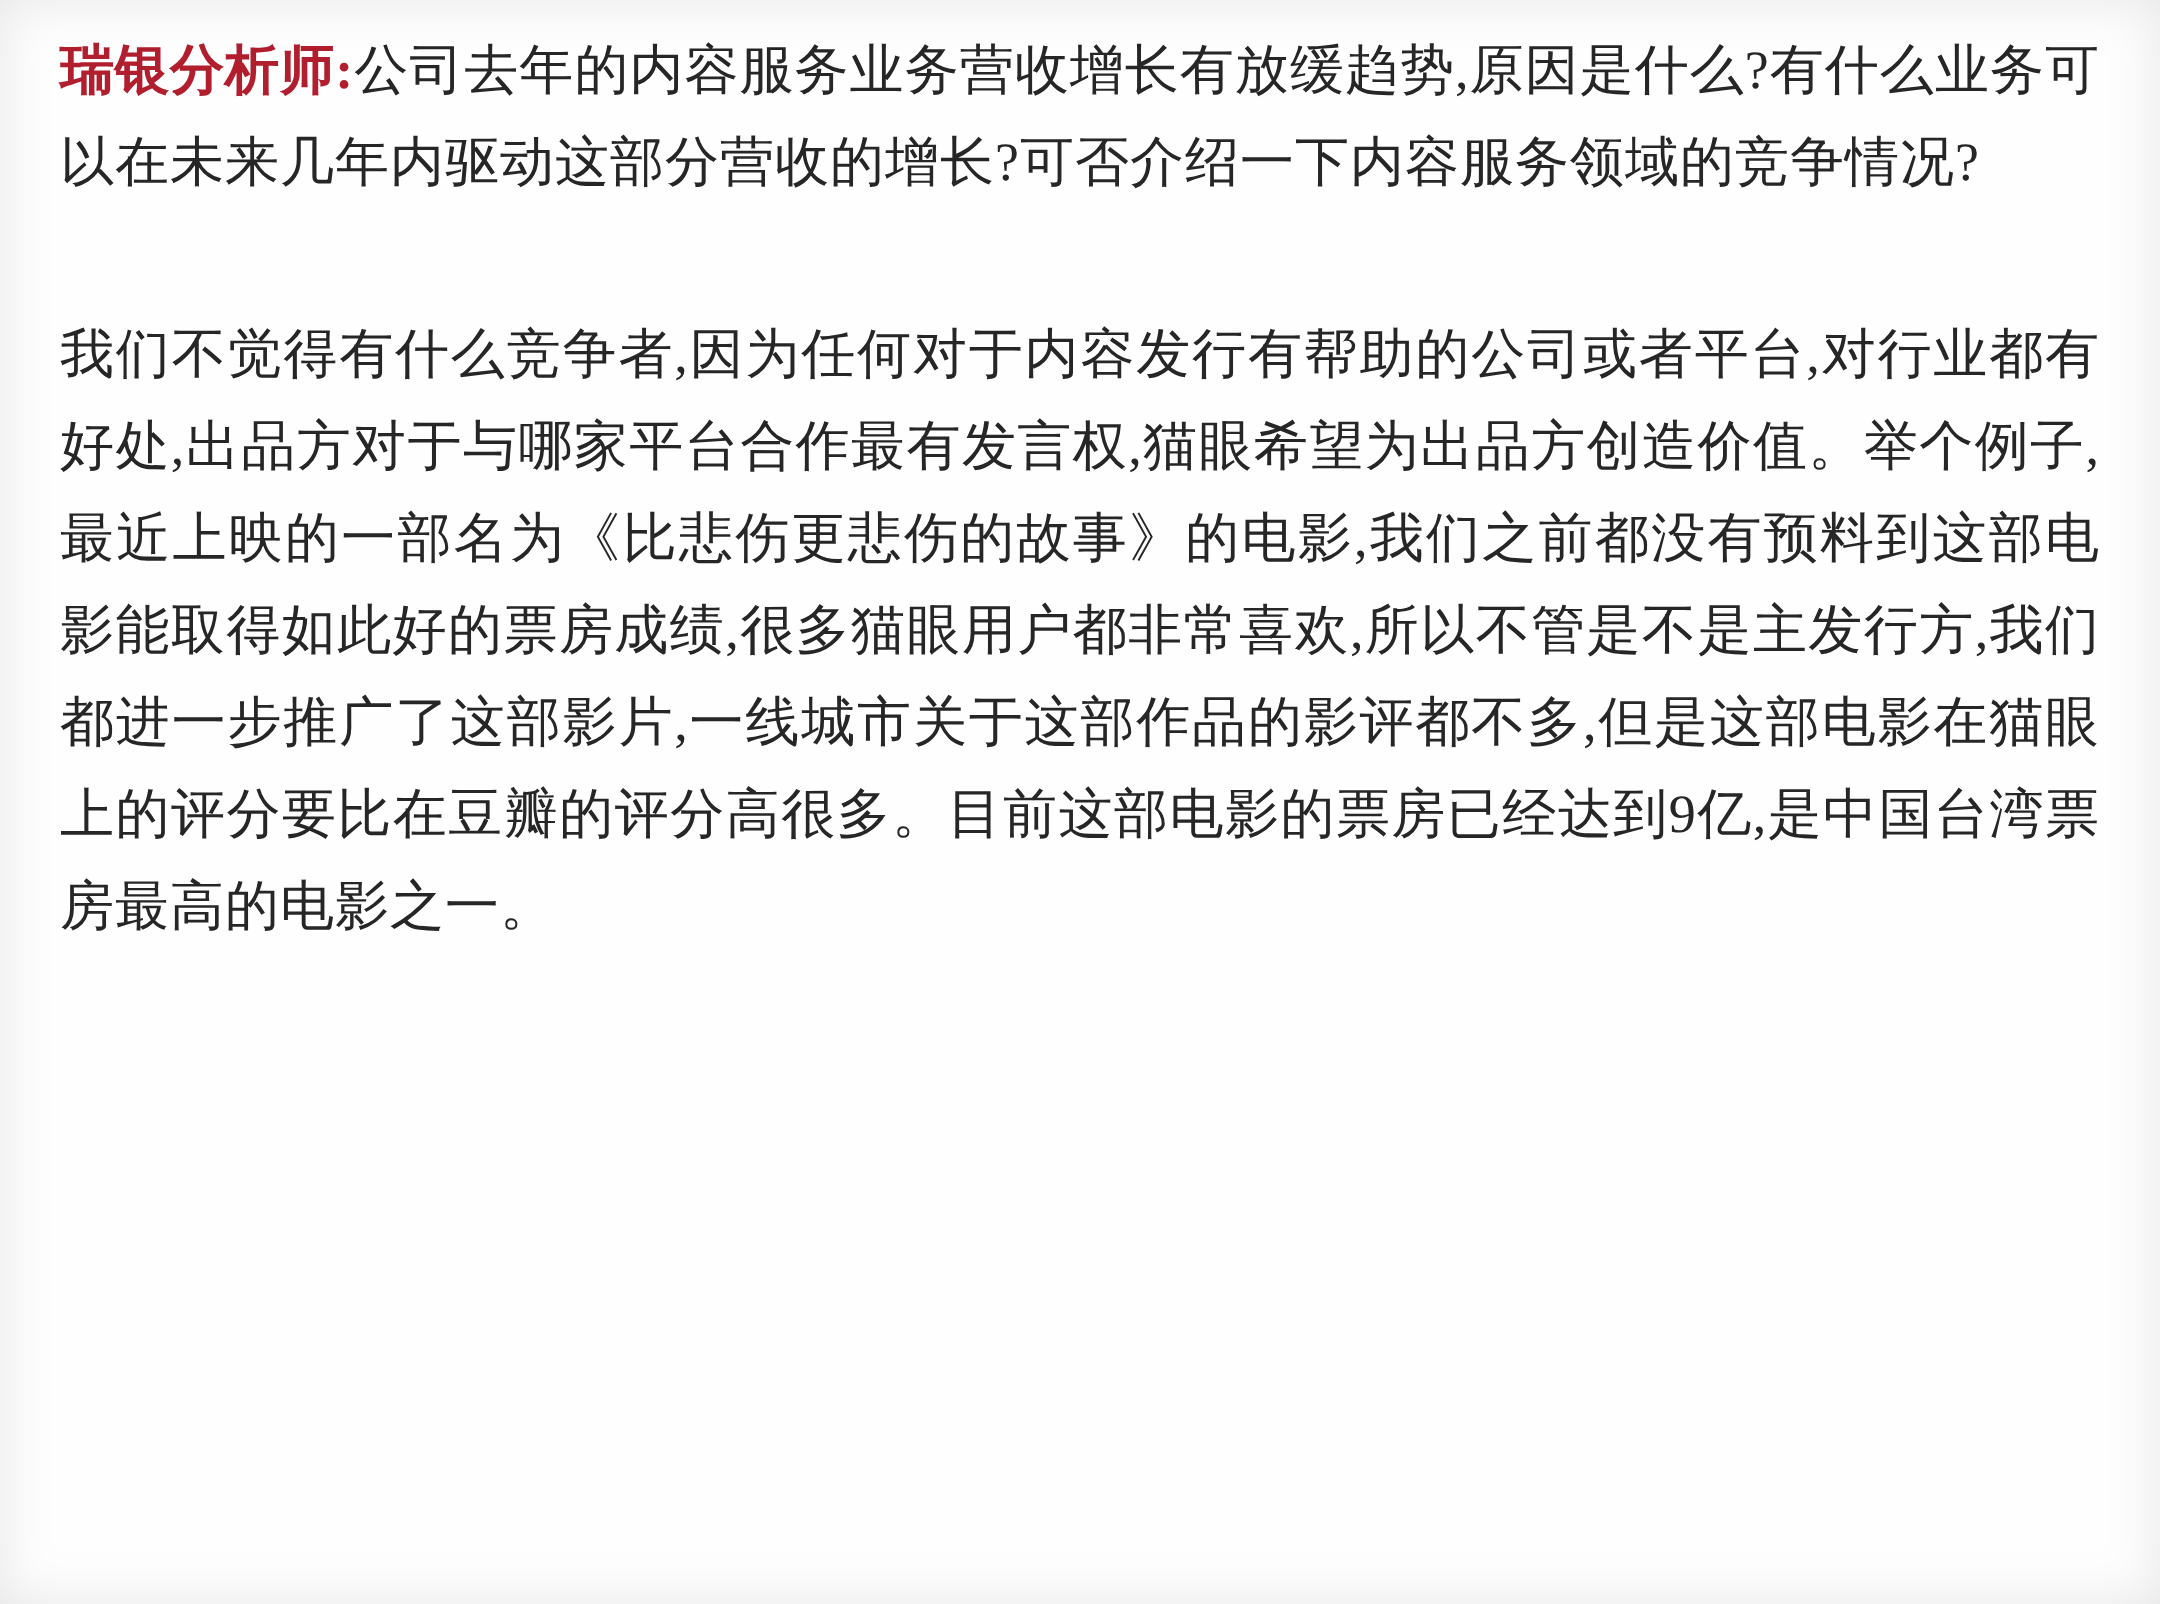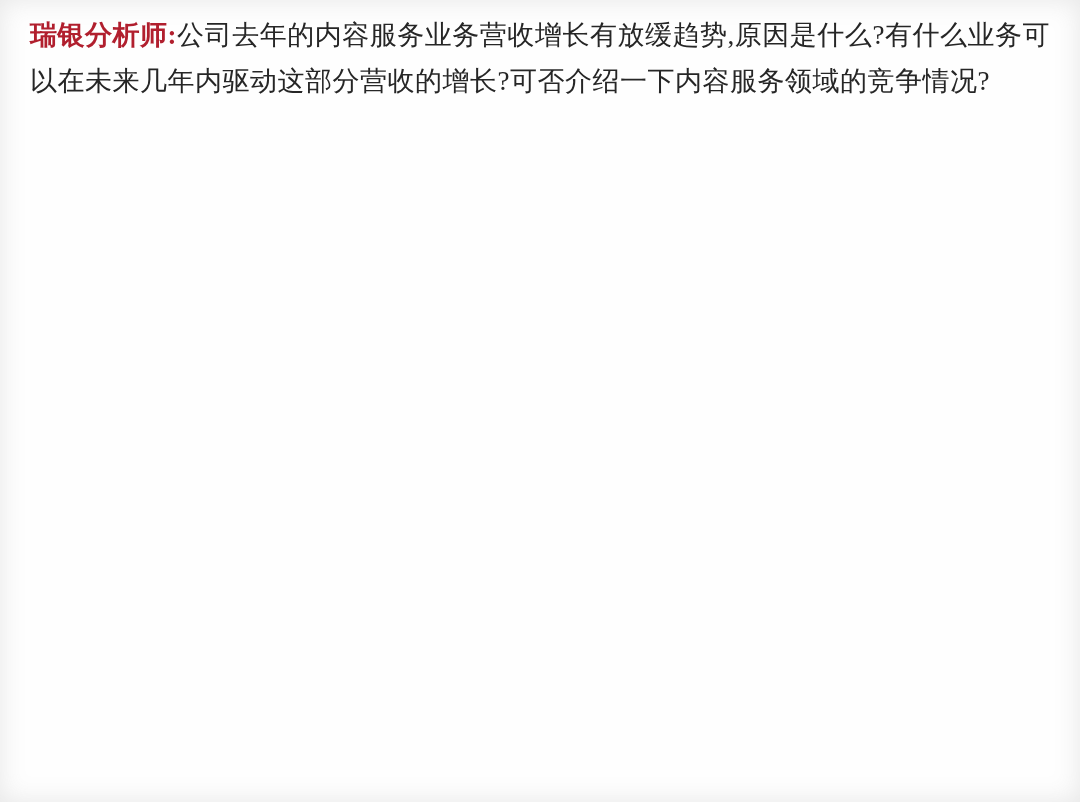--- a/index.html
+++ b/index.html
@@ -53,15 +53,16 @@
 </style>
 </head>
 <body>
 
 <div class="page">
   <div class="content">
 
     <p class="qa-para"><span class="speaker">瑞银分析师:</span><span>公司去年的内容服务业务营收增长有放缓趋势,原因是什么?有什么业务可以在未来几年内驱动这部分营收的增长?可否介绍一下内容服务领域的竞争情况?</span></p>
 
 
+    <p class="qa-para"><span>我们不觉得有什么竞争者,因为任何对于内容发行有帮助的公司或者平台,对行业都有好处,出品方对于与哪家平台合作最有发言权,猫眼希望为出品方创造价值。举个例子,最近上映的一部名为《比悲伤更悲伤的故事》的电影,我们之前都没有预料到这部电影能取得如此好的票房成绩,很多猫眼用户都非常喜欢,所以不管是不是主发行方,我们都进一步推广了这部影片,一线城市关于这部作品的影评都不多,但是这部电影在猫眼上的评分要比在豆瓣的评分高很多。目前这部电影的票房已经达到9亿,是中国台湾票房最高的电影之一。</span></p>
 
   </div>
 </div>
 
 </body></html>

